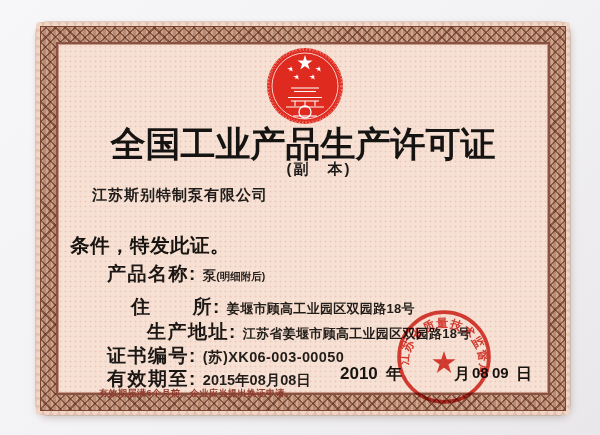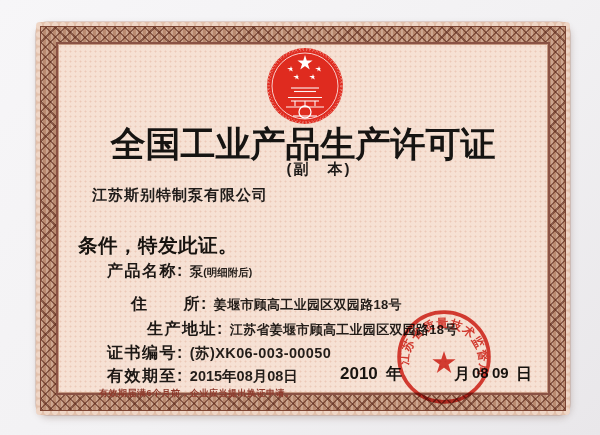--- a/index.html
+++ b/index.html
@@ -61,27 +61,27 @@
   }
   .company{
     position:absolute;left:34px;top:142px;
     font-size:15px;font-weight:bold;color:#201c1a;letter-spacing:1px;
   }
   .stmt1{
     position:absolute;left:47px;top:159px;
     font-size:19.5px;font-weight:bold;color:#17130f;letter-spacing:.5px;white-space:nowrap;
   }
   .stmt2{
-    position:absolute;left:20px;top:188px;
+    position:absolute;left:12px;top:188px;
     font-size:19.5px;font-weight:bold;color:#17130f;letter-spacing:.5px;
   }
 
   
   .row{position:absolute;left:49px;white-space:nowrap;}
-  .flabel{font-size:16px;font-weight:bold;color:#1c1714;letter-spacing:1.5px;}
+  .flabel{font-size:19px;font-weight:bold;color:#1c1714;letter-spacing:1.5px;}
   .fvalue{font-weight:bold;color:#231d19;margin-left:6px;}
   .row-product{top:217px;}  .row-product  .fvalue{font-size:13.5px;}
   .row-product .fnote{font-size:10.5px;font-weight:bold;color:#231d19;}
   .row-addr1{top:250px;margin-left:24px;}    .row-addr1    .fvalue{font-size:13px;letter-spacing:.3px;}
   .row-addr2{top:275px;margin-left:40px;}    .row-addr2    .fvalue{font-size:13px;letter-spacing:.3px;}
   .row-certno{top:299px;}   .row-certno   .fvalue{font-size:14.5px;letter-spacing:.4px;}
   .row-expiry{top:322px;}   .row-expiry   .fvalue{font-size:14.5px;}
 
   .note{
     position:absolute;left:41px;top:343px;

